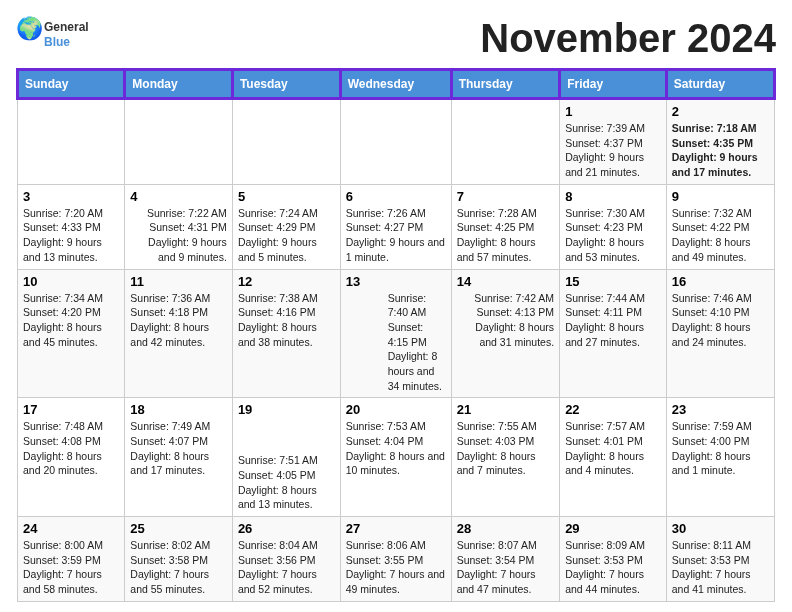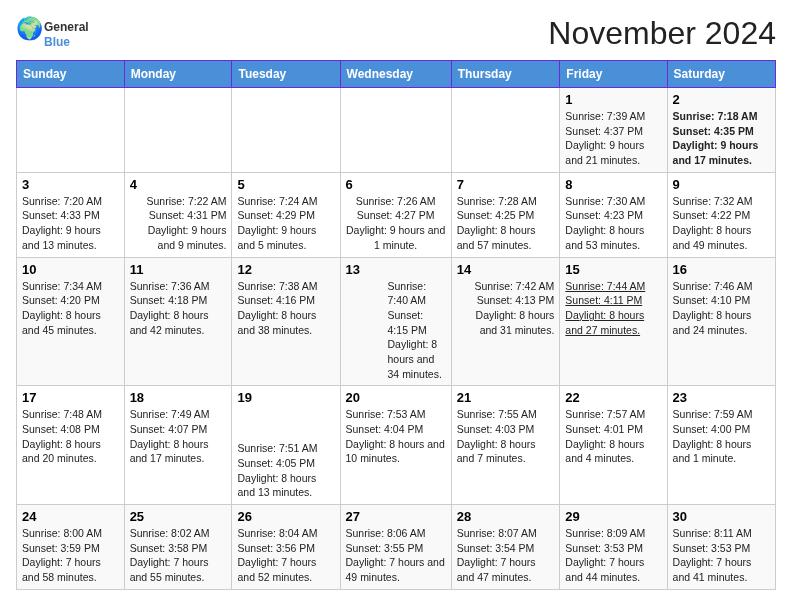--- a/index.html
+++ b/index.html
@@ -18,43 +18,43 @@
     }
     .logo {
       display: flex;
       align-items: center;
       gap: 4px;
     }
     .title-block {
       text-align: right;
     }
     .main-title {
-      font-size: 32px;
-      font-weight: normal;
+      font-size: 40px;
+      font-weight: bold;
       color: #222;
       line-height: 1.1;
     }
     .subtitle {
       font-size: 16px;
       color: #444;
       margin-top: 2px;
     }
     table {
       width: 100%;
       border-collapse: collapse;
       font-size: 11px;
     }
     thead tr th {
       background-color: #4a90d9;
       color: #fff;
       text-align: left;
       padding: 6px 6px;
       font-size: 12px;
       font-weight: bold;
-      border: 1px solid #6d28d9;
+      border: 3px solid #6d28d9;
     }
     tbody tr td {
       border: 1px solid #ccc;
       padding: 4px 5px;
       vertical-align: top;
       background: #fff;
       min-height: 70px;
       width: 113px;
     }
     tbody tr:nth-child(odd) td {
@@ -138,21 +138,21 @@
 Daylight: 9 hours and 9 minutes.</div>
         </td>
         <td>
           <span class="day-num">5</span>
           <div class="day-info" style="white-space: pre-line;">Sunrise: 7:24 AM
 Sunset: 4:29 PM
 Daylight: 9 hours and 5 minutes.</div>
         </td>
         <td>
           <span class="day-num">6</span>
-          <div class="day-info" style="white-space: pre-line; text-align: center;">Sunrise: 7:26 AM
+          <div class="day-info" style="white-space: pre-line;">Sunrise: 7:26 AM
 Sunset: 4:27 PM
 Daylight: 9 hours and 1 minute.</div>
         </td>
         <td>
           <span class="day-num">7</span>
           <div class="day-info" style="white-space: pre-line;">Sunrise: 7:28 AM
 Sunset: 4:25 PM
 Daylight: 8 hours and 57 minutes.</div>
         </td>
         <td>
@@ -194,21 +194,21 @@
 Daylight: 8 hours and 34 minutes.</div>
         </td>
         <td>
           <span class="day-num">14</span>
           <div class="day-info" style="white-space: pre-line; text-align: right;">Sunrise: 7:42 AM
 Sunset: 4:13 PM
 Daylight: 8 hours and 31 minutes.</div>
         </td>
         <td>
           <span class="day-num">15</span>
-          <div class="day-info" style="white-space: pre-line; text-decoration: underline;">Sunrise: 7:44 AM
+          <div class="day-info" style="white-space: pre-line;">Sunrise: 7:44 AM
 Sunset: 4:11 PM
 Daylight: 8 hours and 27 minutes.</div>
         </td>
         <td>
           <span class="day-num">16</span>
           <div class="day-info" style="white-space: pre-line;">Sunrise: 7:46 AM
 Sunset: 4:10 PM
 Daylight: 8 hours and 24 minutes.</div>
         </td>
       </tr>

